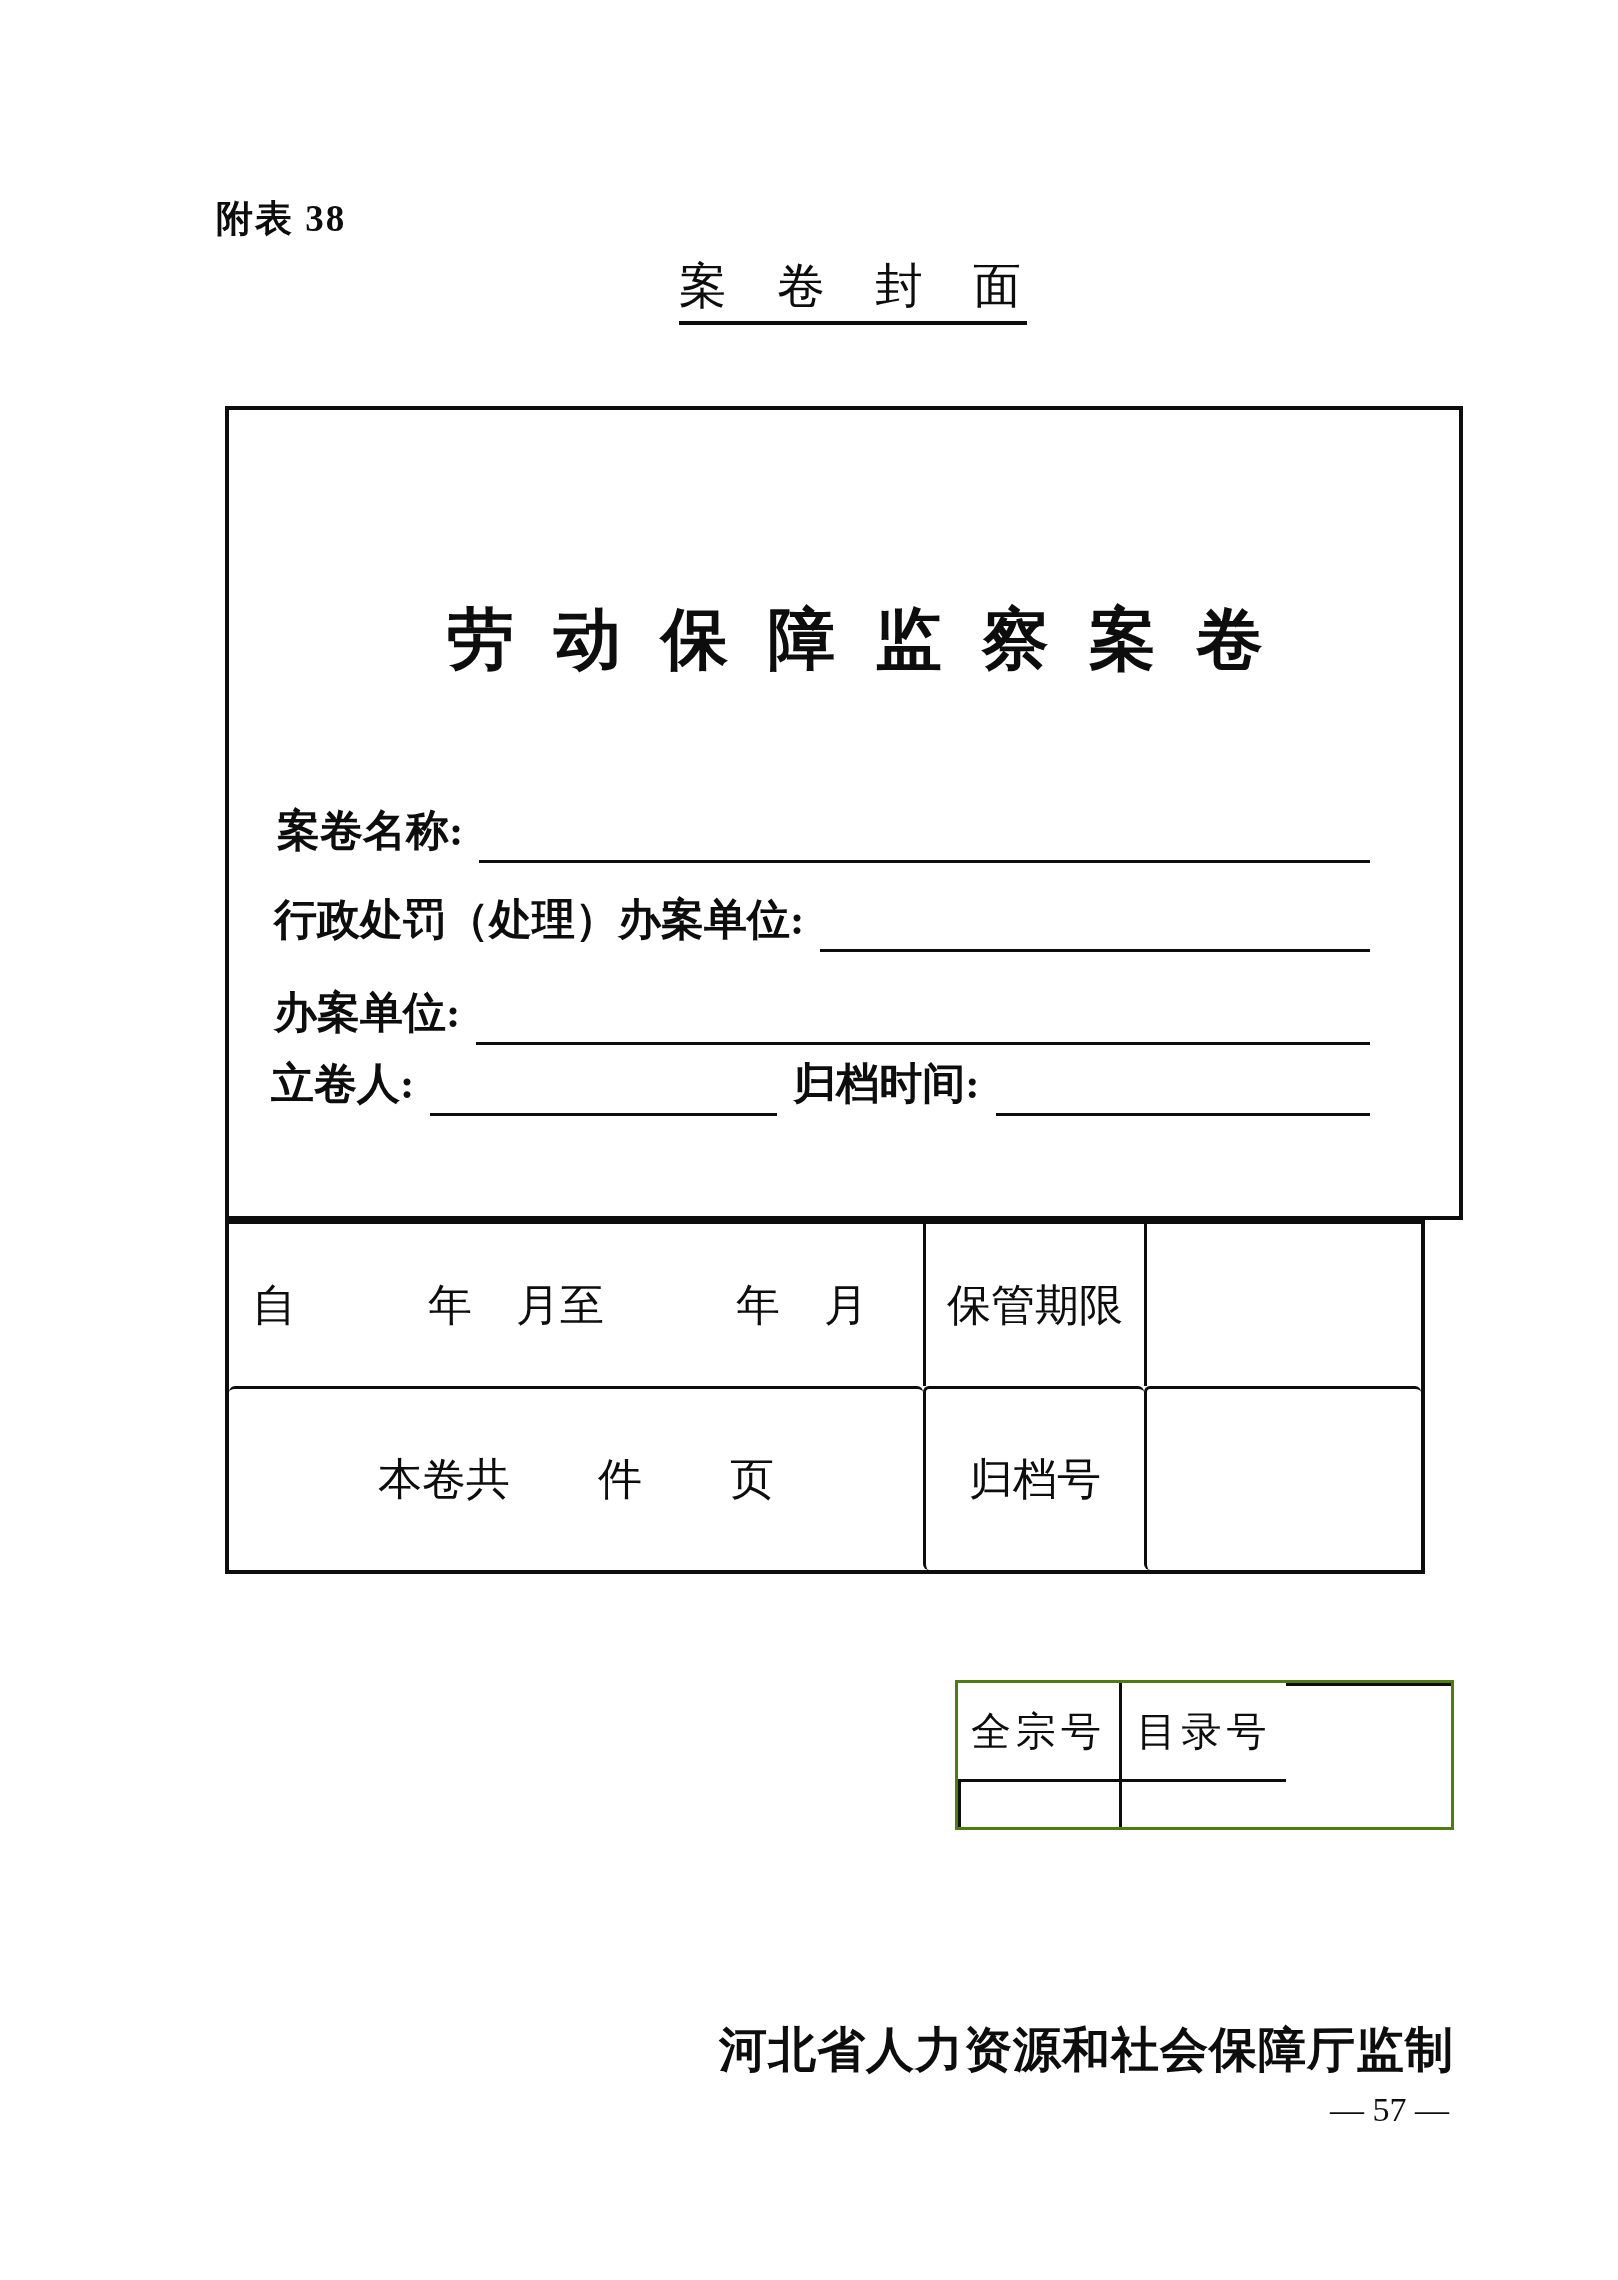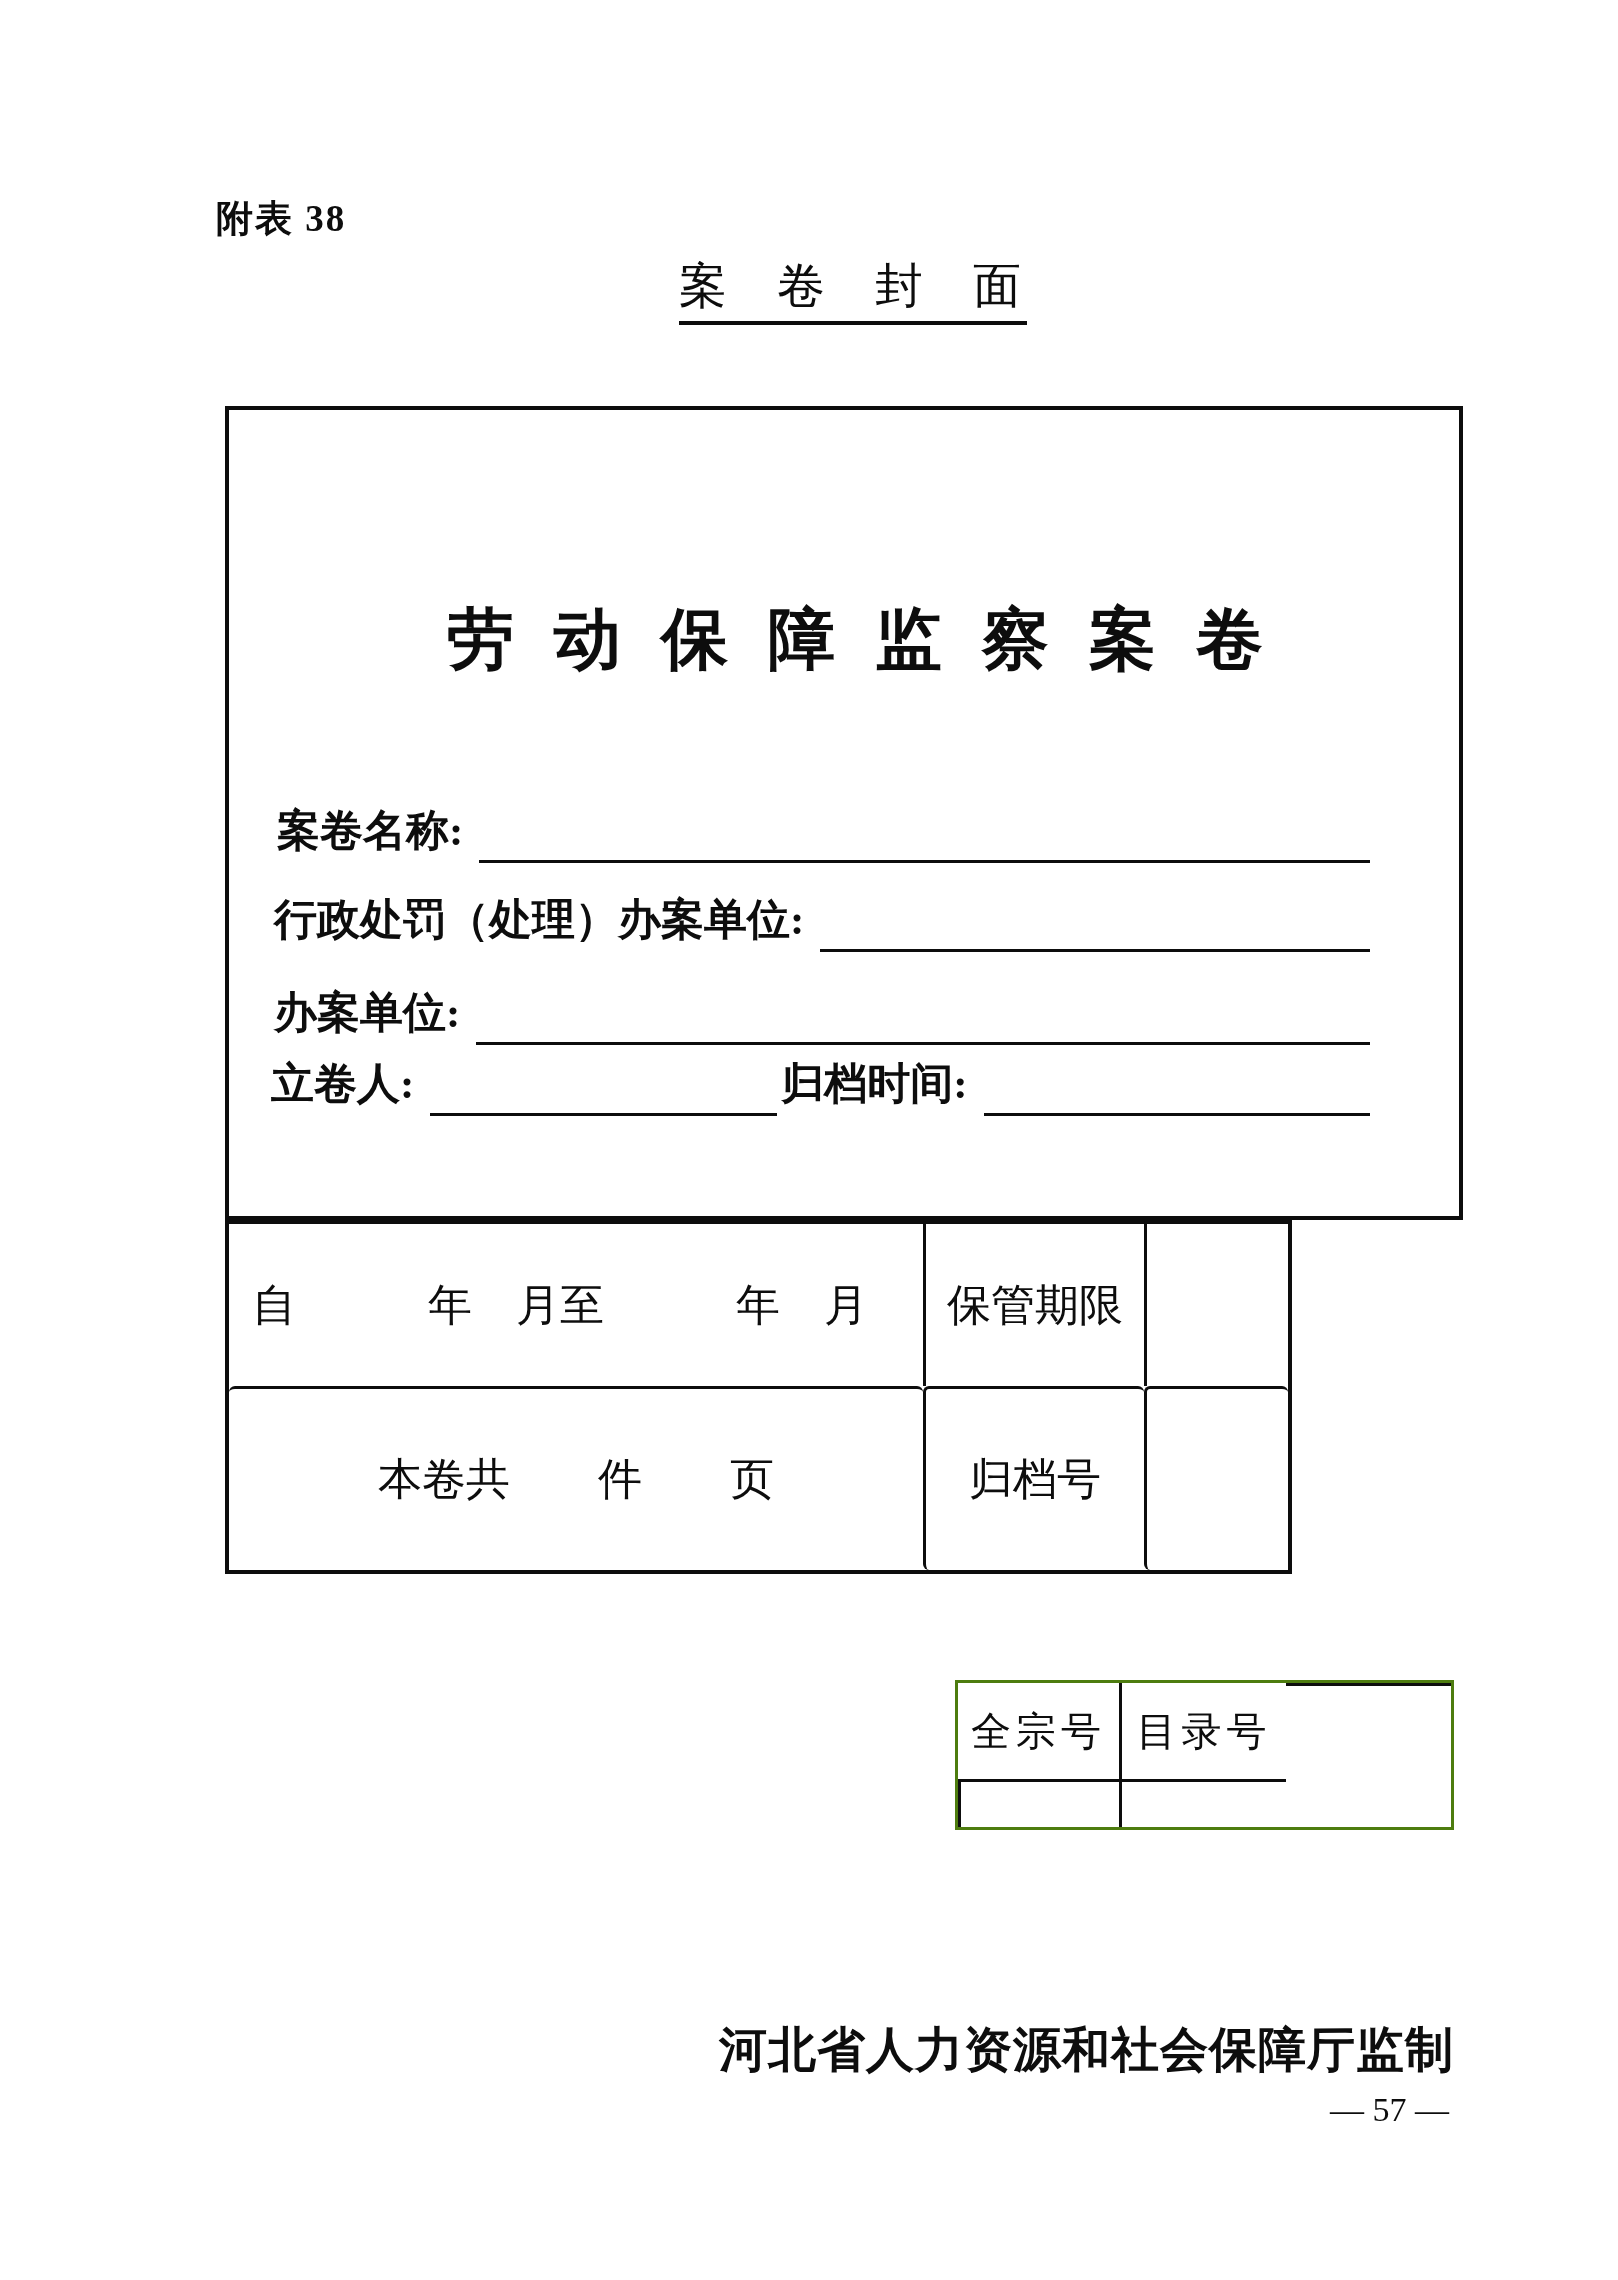--- a/index.html
+++ b/index.html
@@ -54,25 +54,25 @@
     flex:1 1 auto;
     height:0;
     border-bottom:3px solid #0d0d0d;
     margin-left:16px;margin-bottom:-6px;
   }
   .fline.fixed{flex:0 0 auto;width:347px;}
   .frow1{left:277px;top:804px;width:1093px;}
   .frow2{left:274px;top:893px;width:1096px;}
   .frow3{left:274px;top:986px;width:1096px;}
   .frow4{left:271px;top:1057px;width:1099px;}
-  .flabel.second{margin-left:4px;text-align:center;}
+  .flabel.second{margin-left:16px;text-align:center;}
 
   .period-table{
     left:225px;top:1220px;
-    width:1067px;height:354px;
+    width:1200px;height:354px;
     border:4px solid #0d0d0d;
     box-sizing:border-box;
     display:grid;
     grid-template-columns:694px 221px auto;
     grid-template-rows:162px auto;
   }
   .pt-cell{
     display:flex;align-items:center;justify-content:center;
     font-size:44px;white-space:nowrap;
   }

